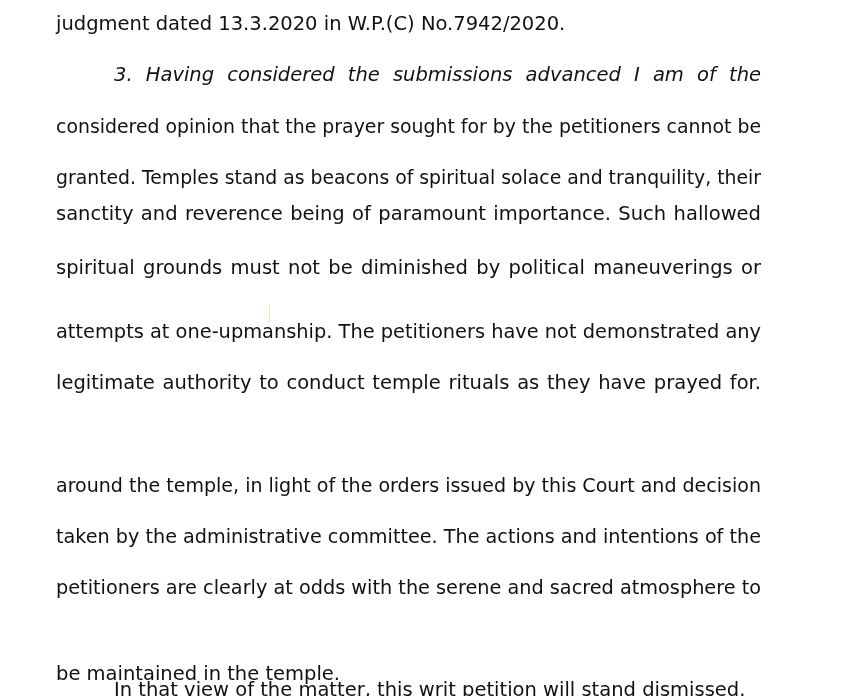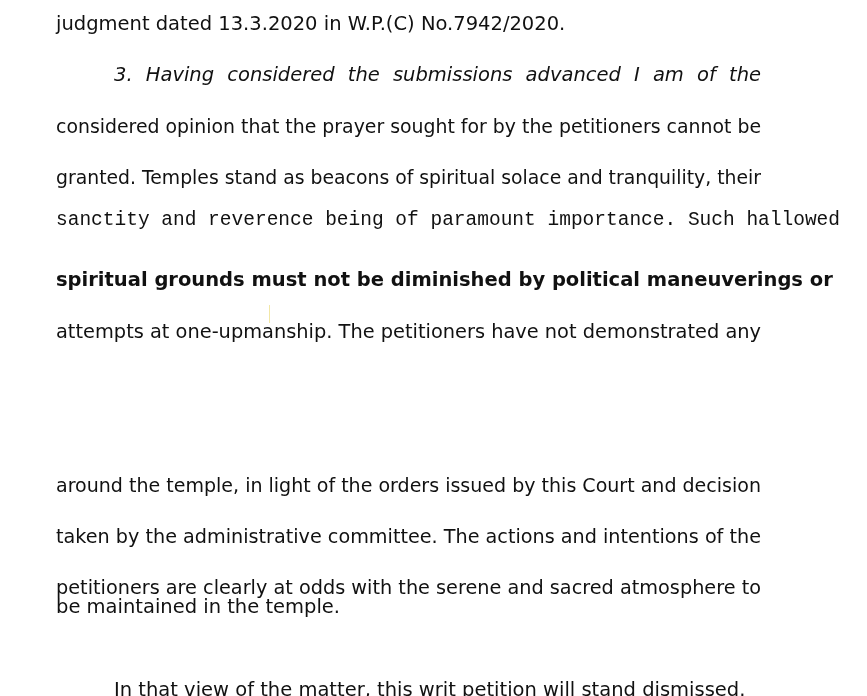--- a/index.html
+++ b/index.html
@@ -25,22 +25,23 @@
   }
 </style>
 </head>
 <body>
 
 <div class="page">
   <div class="line" style="top:12px;">judgment dated  13.3.2020 in W.P.(C) No.7942/2020.</div>
   <div class="line just" style="top:63px; left:114px; width:647px;font-style:italic;">3.   Having considered the submissions advanced I am of the</div>
   <div class="line just" style="top: 115px; transform: scaleX(0.968033);">considered opinion that the prayer sought for by the petitioners cannot be</div>
   <div class="line just" style="top: 166px; transform: scaleX(0.964762);">granted. Temples stand as beacons of spiritual solace and tranquility, their</div>
-  <div class="line just" style="top:208px;font-family:Liberation Mono, monospace;">sanctity and reverence being of paramount importance. Such hallowed</div>
-  <div class="line just" style="top:268px;font-weight:bold;">spiritual grounds must not be diminished by political maneuverings or</div>
+  <div class="line just" style="top:202px;">sanctity and reverence being of paramount importance. Such hallowed</div>
+  <div class="line just" style="top:256px;">spiritual grounds must not be diminished by political maneuverings or</div>
   <div class="line just" style="top: 320px; transform: scaleX(0.993242);">attempts at one-upmanship. The petitioners have not demonstrated any</div>
+  <div class="line just" style="top:371px;">legitimate authority to conduct temple rituals as they have prayed for.</div>
   <div class="line just" style="top: 474px; transform: scaleX(0.97599);">around the temple, in light of the orders issued by this Court and decision</div>
   <div class="line just" style="top: 525px; transform: scaleX(0.984465);">taken by the administrative committee. The actions and intentions of the</div>
   <div class="line just" style="top: 576px; transform: scaleX(0.987784);">petitioners are clearly at odds with the serene and sacred atmosphere to</div>
-  <div class="line" style="top:595px;">be maintained in the temple.</div>
+  <div class="line" style="top:662px;">be maintained in the temple.</div>
   <div class="line" style="top:678px; left:114px;">In that view of the matter, this writ petition will stand dismissed.</div>
   <div class="cursor"></div>
 </div>
 
 </body></html>

